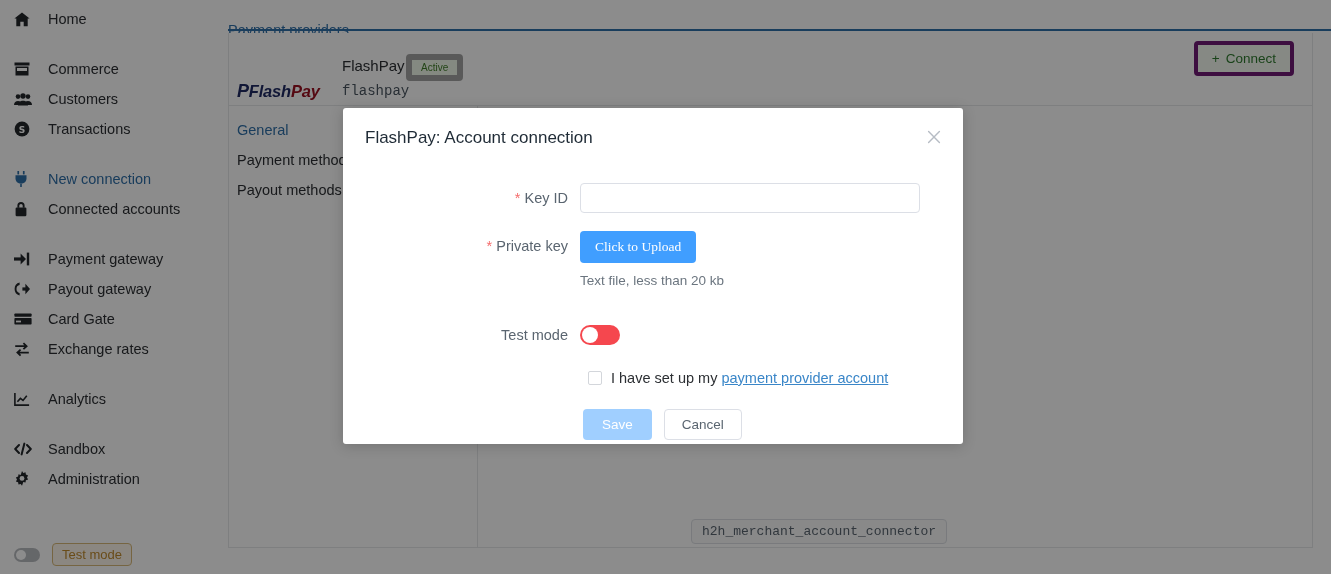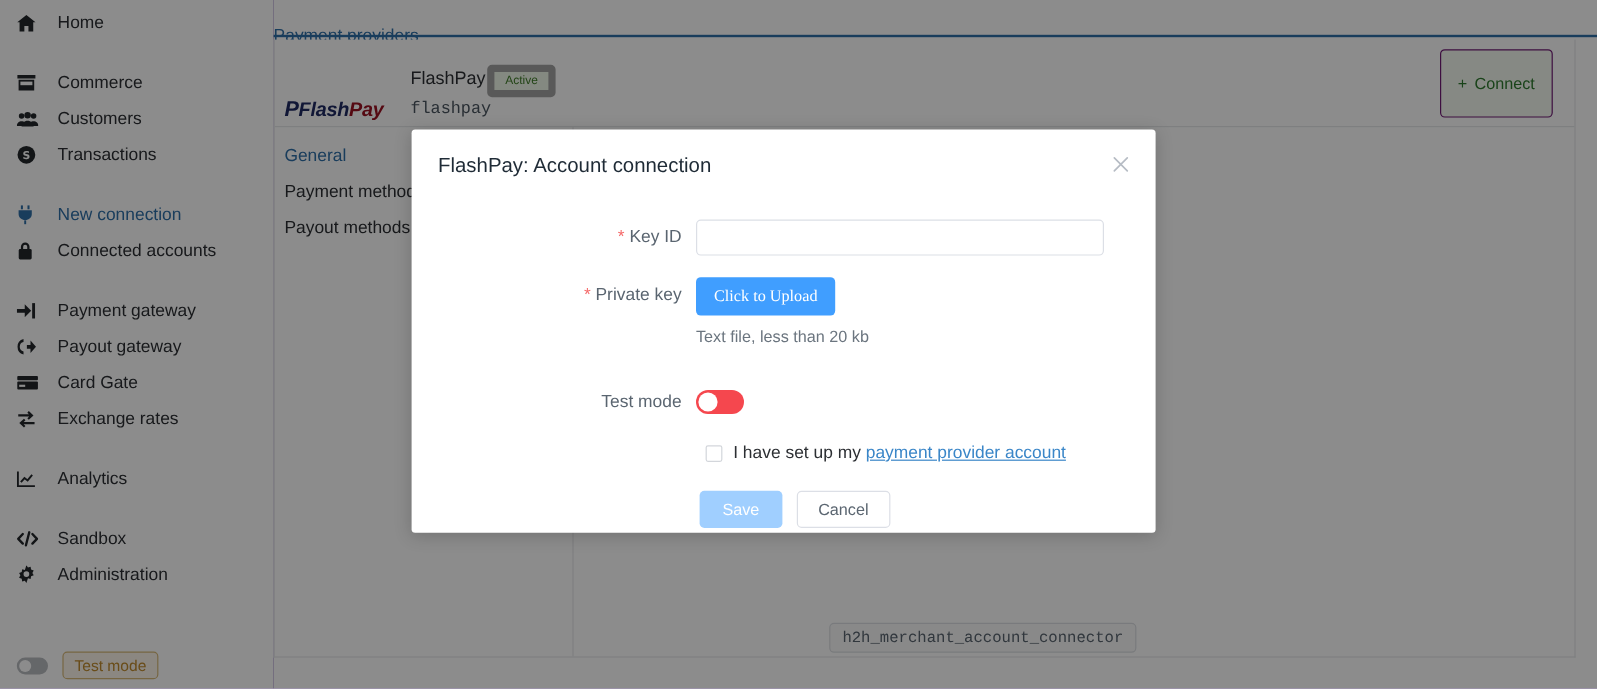--- a/index.html
+++ b/index.html
@@ -5,21 +5,21 @@
   * { box-sizing: border-box; margin: 0; padding: 0; }
   html, body {
     width: 1331px; height: 574px;
     overflow: hidden;
     font-family: "Liberation Sans", sans-serif;
     background: #ffffff;
   }
   #root { position: relative; width: 1331px; height: 574px; }
 
   
-  .app { position: absolute; inset: 0; display: flex; background: #4c1d95; }
+  .app { position: absolute; inset: 0; display: flex; background: #fdba74; }
 
   
   .sidebar {
     width: 228px; height: 574px;
     background: #ffffff;
     flex: 0 0 228px;
     padding-top: 4px;
     position: relative;
   }
   .nav-item {
@@ -112,26 +112,26 @@
     border-radius: 4px;
     font-size: 10px; padding: 2px 9px;
   }
   .prov-code {
     position: absolute; left: 113px; top: 50px;
     font-family: "Liberation Mono", monospace;
     font-size: 14px; color: #4a5560;
   }
   .connect-btn {
     position: absolute; right: 18px; top: 8px;
-    border: 1px solid #701a75;
+    border: 4px solid #701a75;
     color: #2f7a2f;
     background: #f4faf0;
     border-radius: 4px;
     font-size: 13.5px;
-    padding: 20px 14px;
+    padding: 6px 14px;
     cursor: pointer;
   }
   .connect-plus { margin-right: 6px; }
 
   .panel-body { display: flex; height: calc(100% - 73px); }
   .subnav {
     width: 249px; flex: 0 0 249px;
     border-right: 1px solid #e6e8ea;
     padding-top: 9px;
   }

